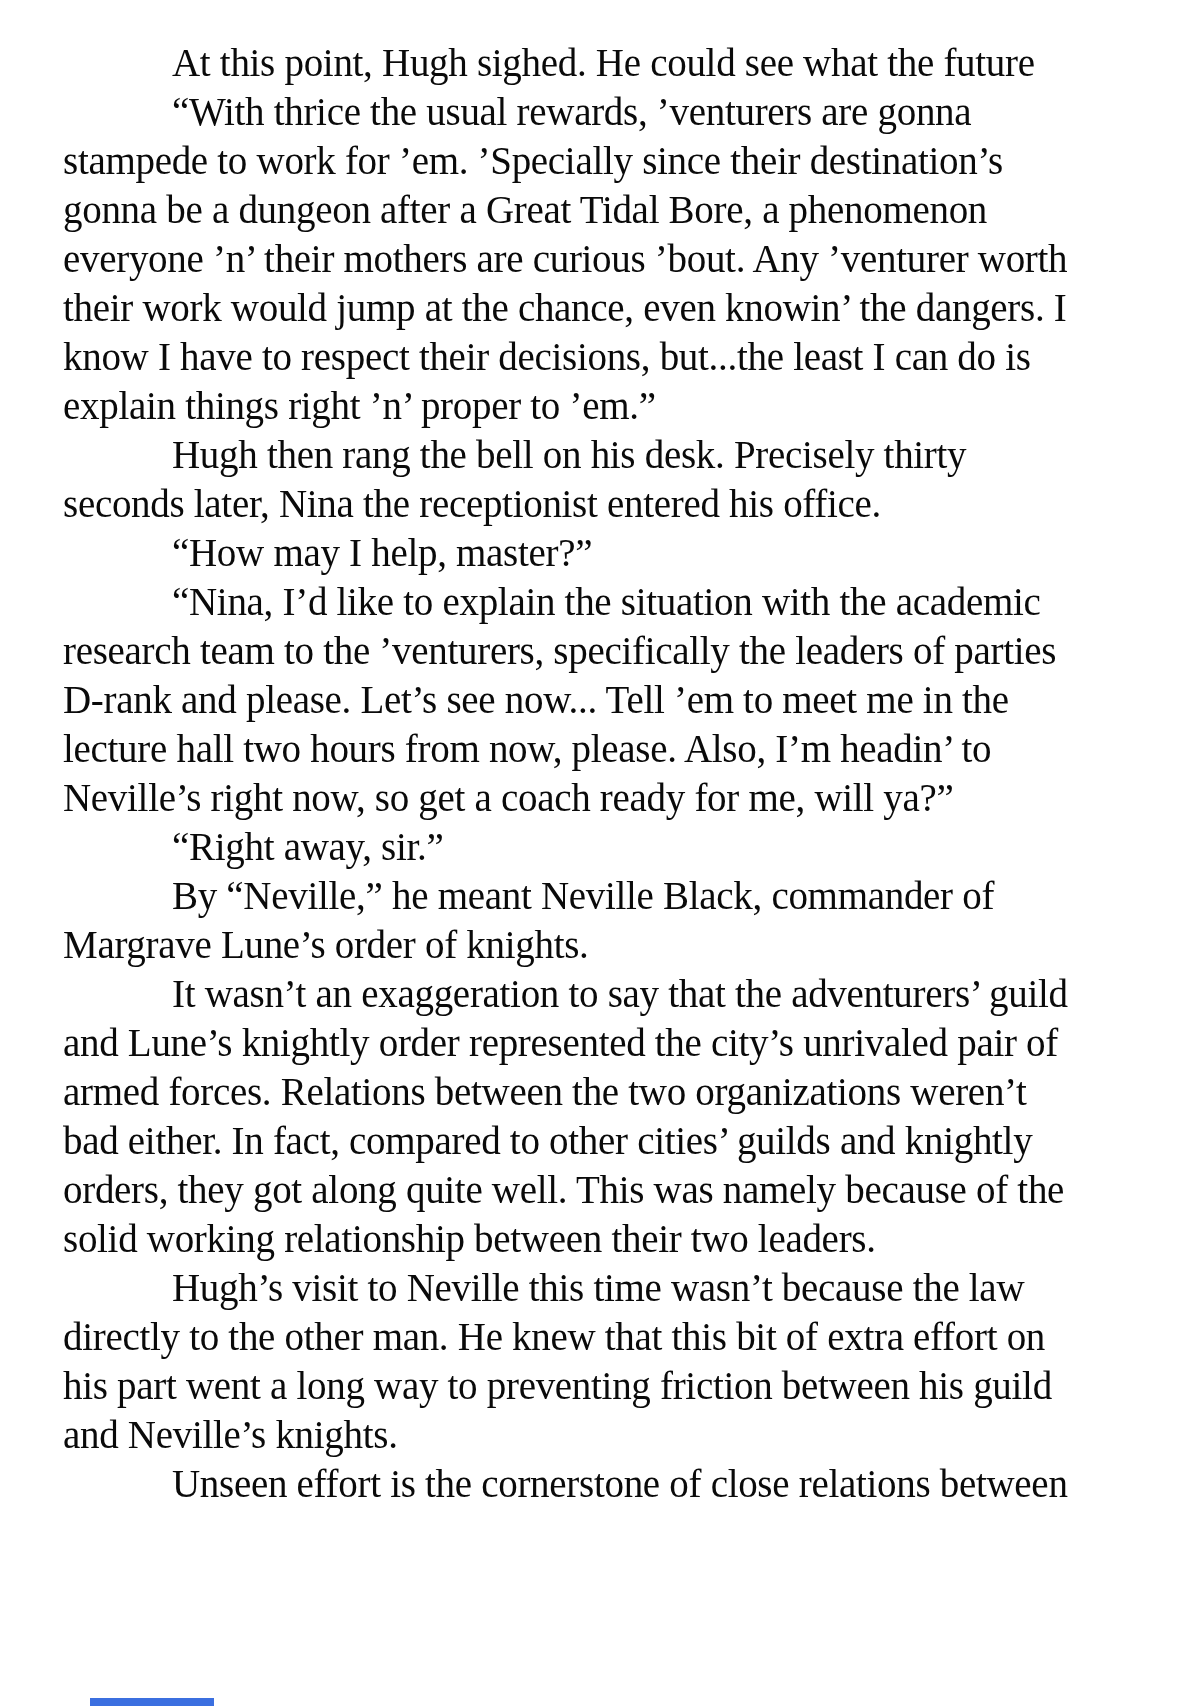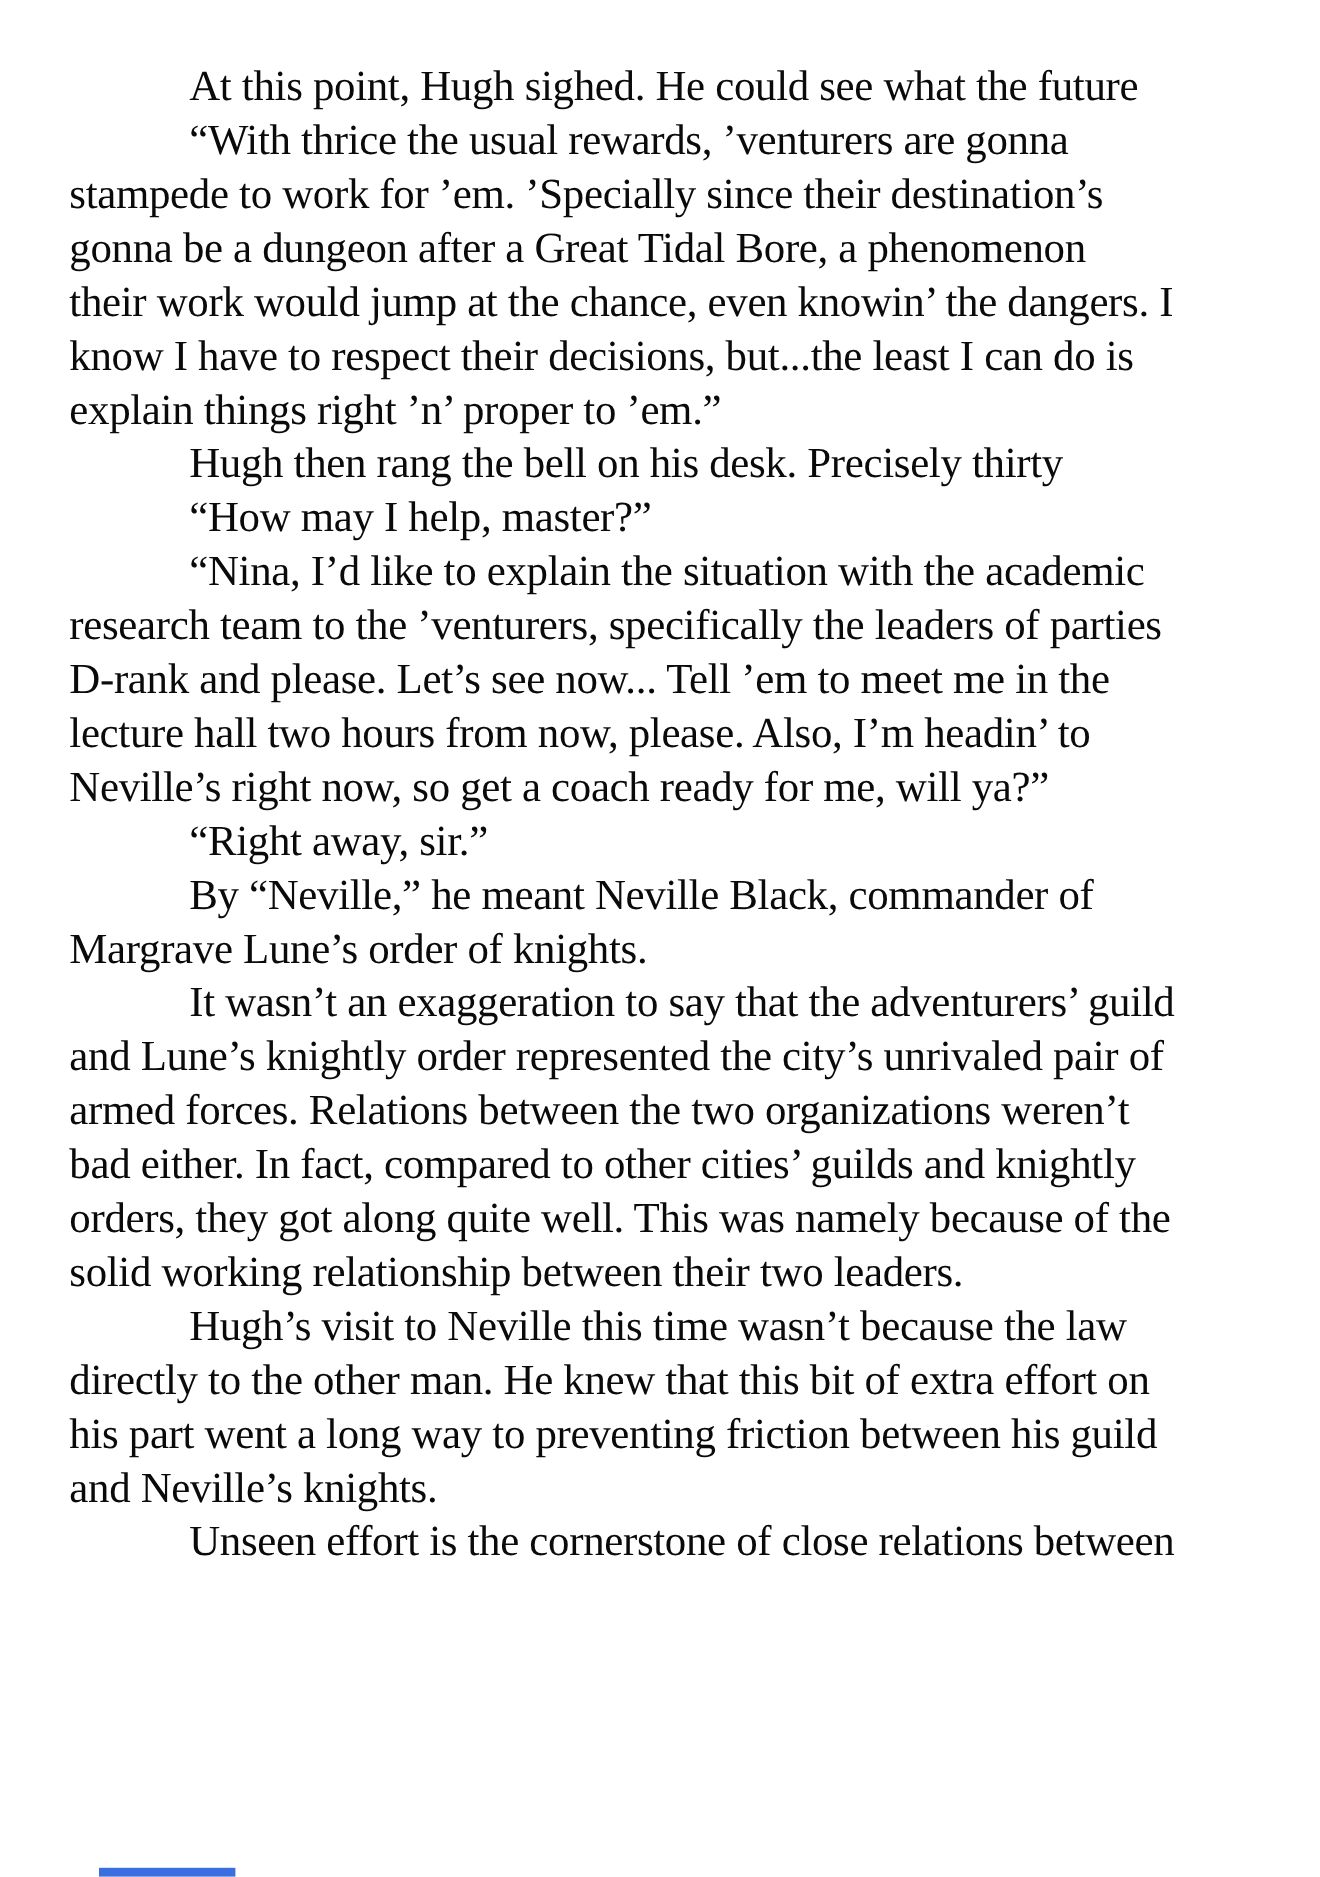--- a/index.html
+++ b/index.html
@@ -15,21 +15,21 @@
     font-family: "Liberation Serif", serif;
   }
   .page {
     position: absolute;
     inset: 0;
     background: #ffffff;
   }
   .text-block {
     position: absolute;
     left: 63px;
-    top: 54px;
+    top: 38px;
     right: 40px;
     color: #0a0a0a;
   }
   .para {
     margin: 0;
     padding: 0;
   }
   .line {
     display: block;
     font-size: 39px;
@@ -55,26 +55,28 @@
 
 <div class="page">
   <div class="text-block" id="text-block" style="color: rgb(10, 10, 10);">
       <div class="para">
         <div class="line indent">At this point, Hugh sighed. He could see what the future</div>
       </div>
       <div class="para">
         <div class="line indent">“With thrice the usual rewards, ’venturers are gonna</div>
         <div class="line">stampede to work for ’em. ’Specially since their destination’s</div>
         <div class="line">gonna be a dungeon after a Great Tidal Bore, a phenomenon</div>
+        <div class="line">everyone ’n’ their mothers are curious ’bout. Any ’venturer worth</div>
         <div class="line">their work would jump at the chance, even knowin’ the dangers. I</div>
         <div class="line">know I have to respect their decisions, but...the least I can do is</div>
         <div class="line">explain things right ’n’ proper to ’em.”</div>
       </div>
       <div class="para">
         <div class="line indent">Hugh then rang the bell on his desk. Precisely thirty</div>
+        <div class="line">seconds later, Nina the receptionist entered his office.</div>
       </div>
       <div class="para">
         <div class="line indent">“How may I help, master?”</div>
       </div>
       <div class="para">
         <div class="line indent">“Nina, I’d like to explain the situation with the academic</div>
         <div class="line">research team to the ’venturers, specifically the leaders of parties</div>
         <div class="line">D-rank and please. Let’s see now... Tell ’em to meet me in the</div>
         <div class="line">lecture hall two hours from now, please. Also, I’m headin’ to</div>
         <div class="line">Neville’s right now, so get a coach ready for me, will ya?”</div>

